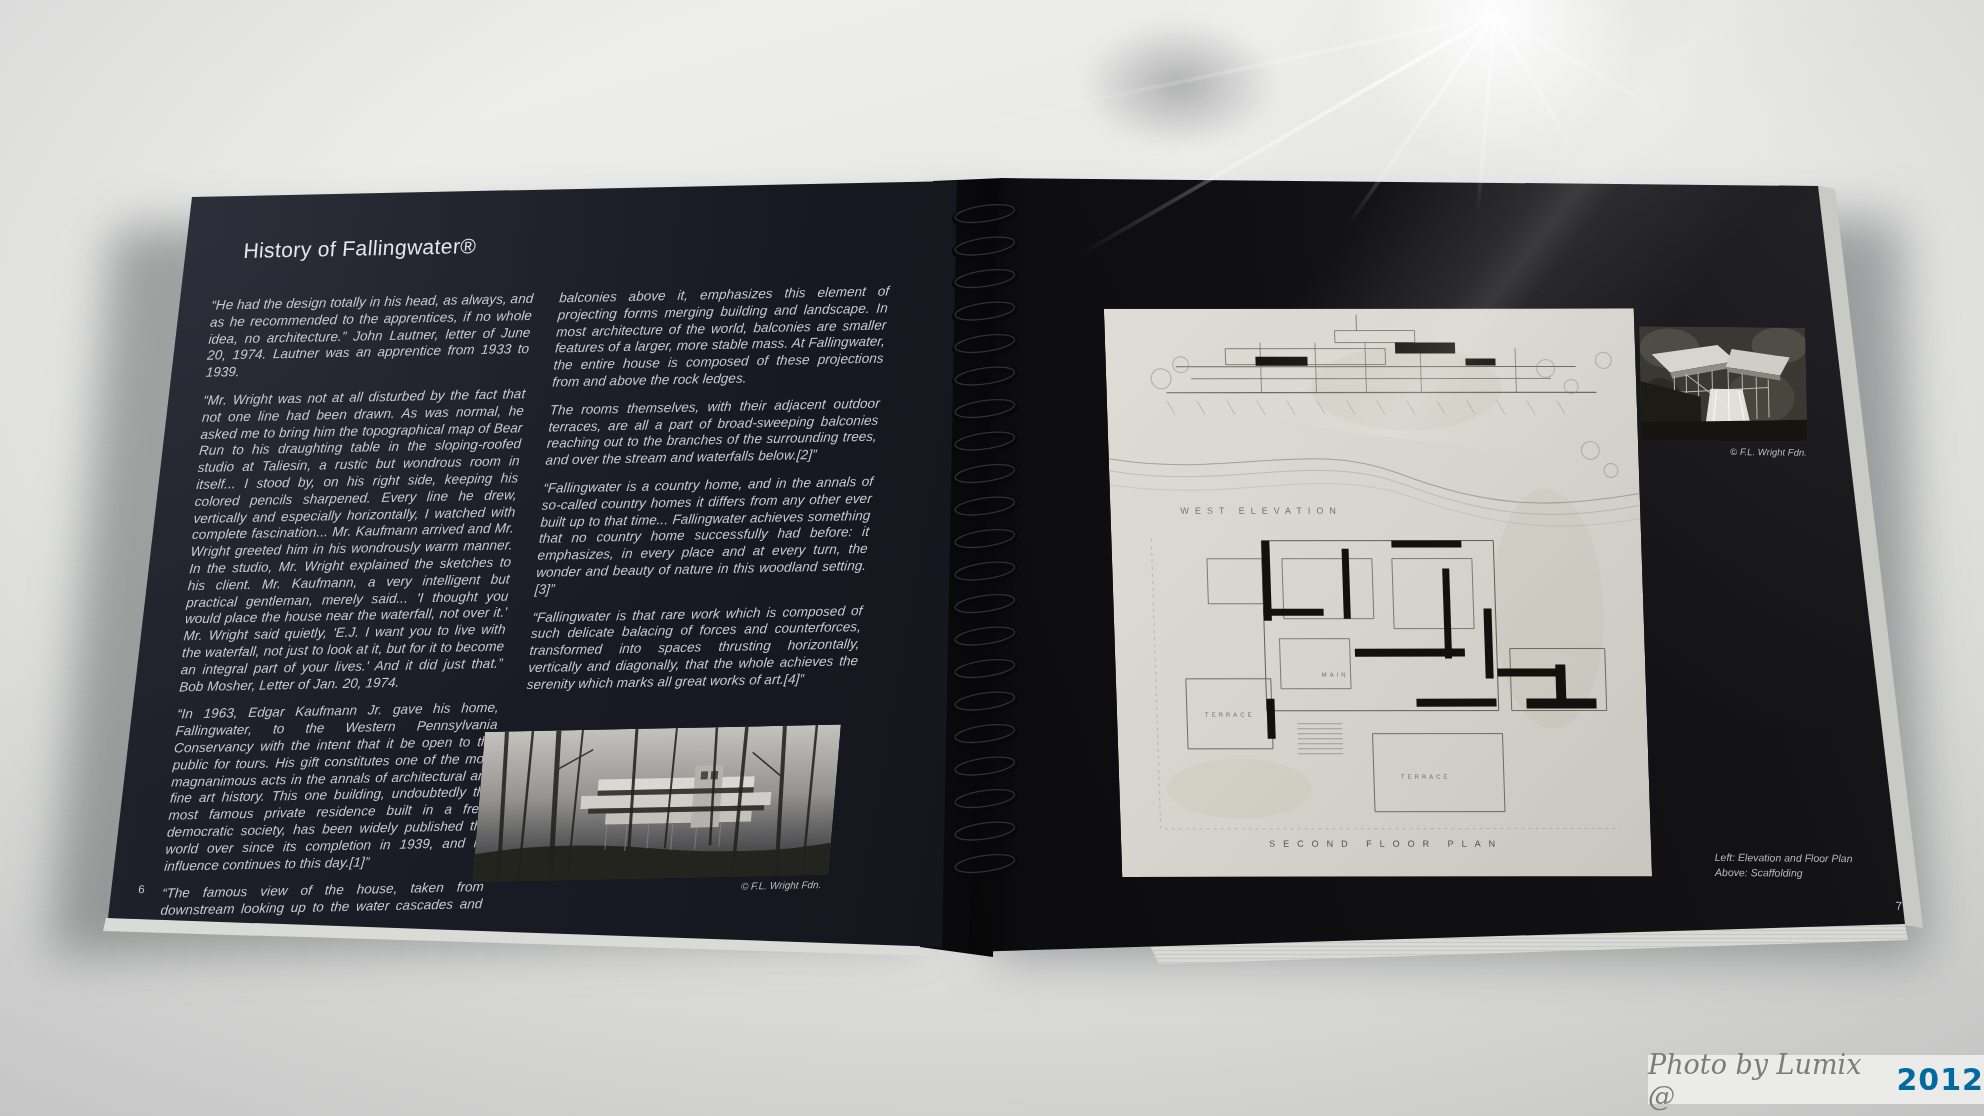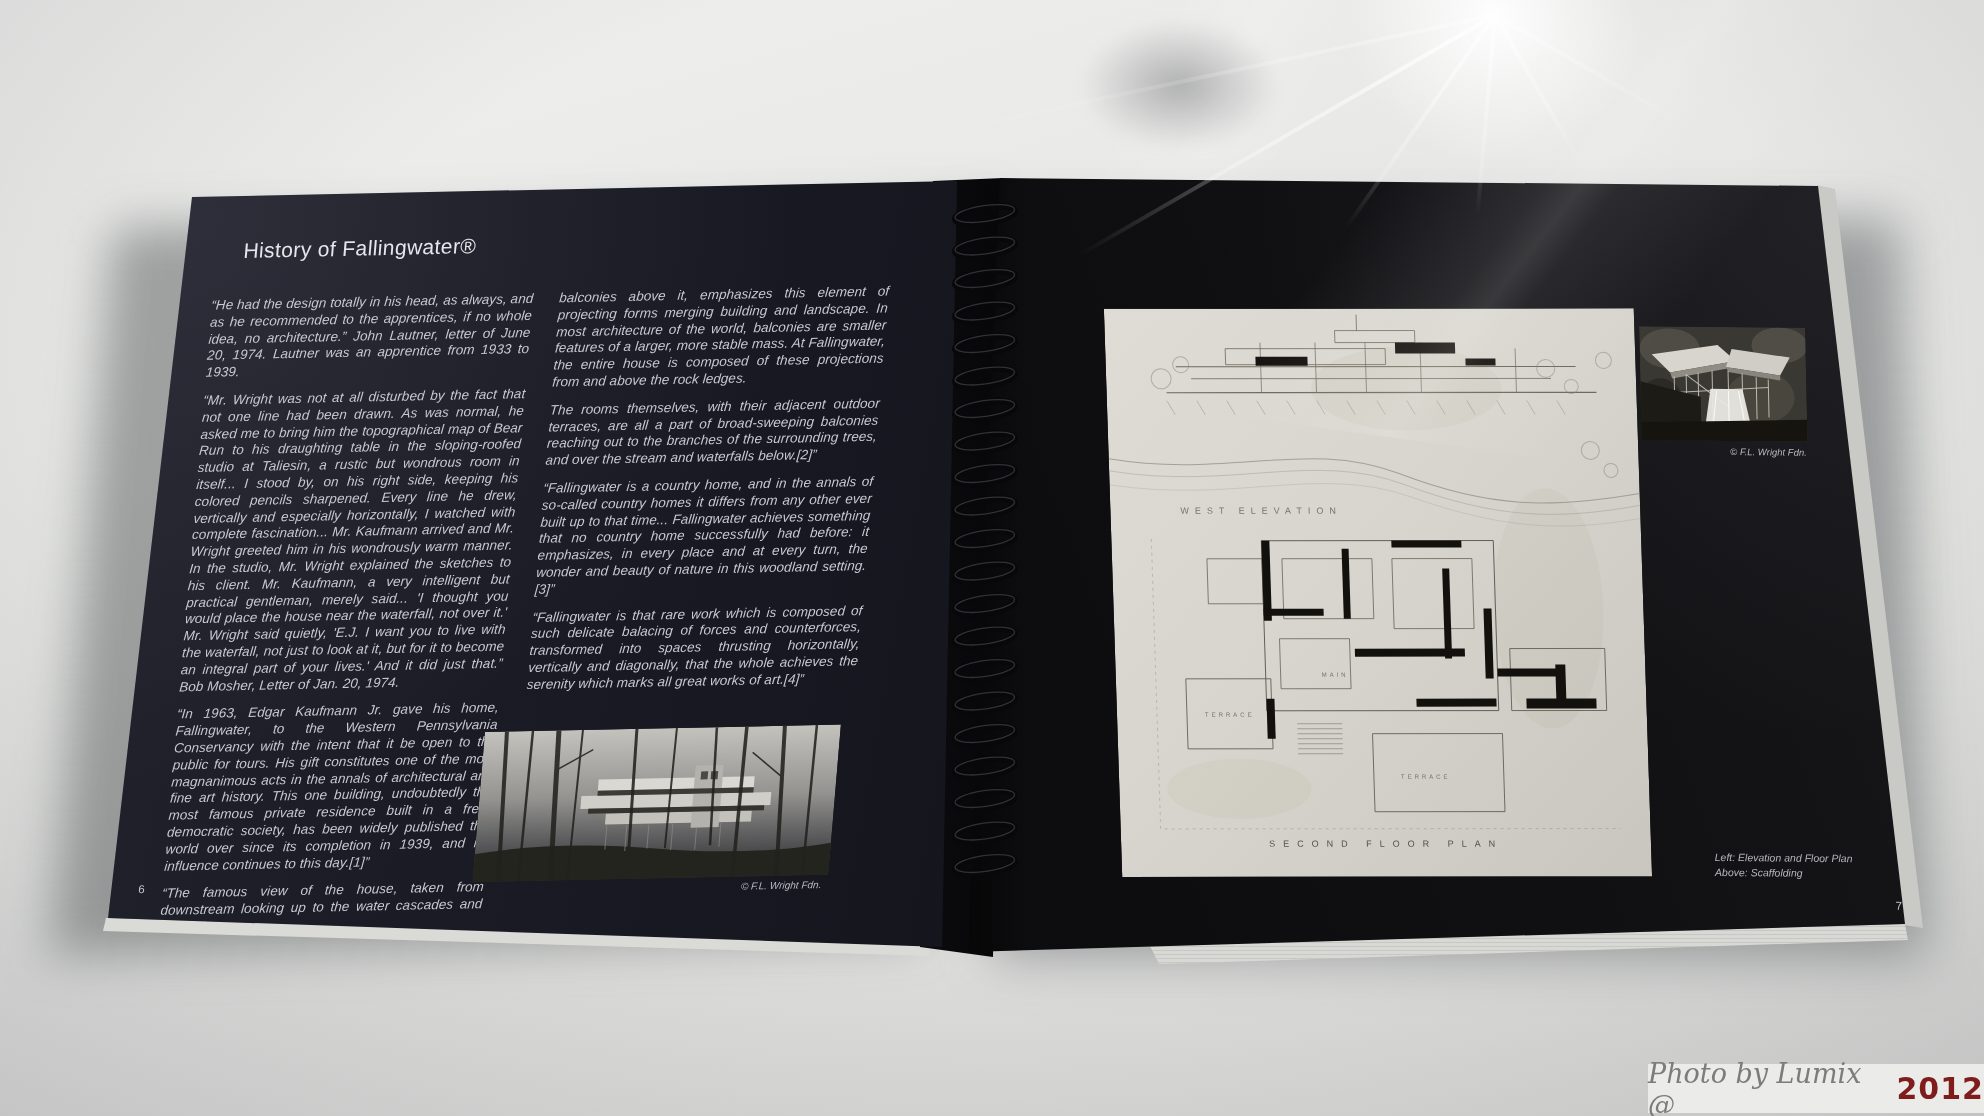--- a/index.html
+++ b/index.html
@@ -71,24 +71,24 @@
   .spec{position:absolute;left:1345px;top:-135px;width:300px;height:300px;z-index:7;pointer-events:none;
     border-radius:50%;
     background:radial-gradient(circle,rgba(255,255,255,0.95) 0%,rgba(255,255,255,0.5) 30%,rgba(255,255,255,0) 70%);}
   .spec-origin{position:absolute;left:1495px;top:15px;width:0;height:0;z-index:7;pointer-events:none;}
   .ray{position:absolute;left:0;top:-2px;height:4px;border-radius:2px;transform-origin:0 50%;
     background:linear-gradient(90deg,rgba(255,255,255,0.75),rgba(255,255,255,0));}
   .gloss{position:absolute;left:1120px;top:-60px;width:900px;height:520px;z-index:8;pointer-events:none;
     background:linear-gradient(120deg,transparent 35%,rgba(255,255,255,0.09) 47%,rgba(255,255,255,0.15) 50%,rgba(255,255,255,0.07) 53%,transparent 65%);
     transform:rotate(8deg);}
   
-  .watermark{position:absolute;right:0;bottom:3px;width:336px;height:49px;z-index:20;
+  .watermark{position:absolute;right:0;bottom:12px;width:336px;height:49px;z-index:20;
     background:rgba(238,238,236,0.92);display:flex;align-items:center;justify-content:center;gap:10px;}
   .wm-italic{font-family:"DejaVu Serif",serif;font-style:italic;font-size:27px;color:#7c7c7a;}
-  .wm-year{font-family:"DejaVu Sans",sans-serif;font-weight:700;font-size:30px;color:#7f1d1d;letter-spacing:1px;}
+  .wm-year{font-family:"DejaVu Sans",sans-serif;font-weight:700;font-size:30px;color:#0369a1;letter-spacing:1px;}
 </style>
 </head>
 <body>
 
 <div class="scene">
 
   <div class="vignette"></div>
   <div class="gloss2"></div>
   <div class="blob"></div>
   <div class="bshadow1"></div>

